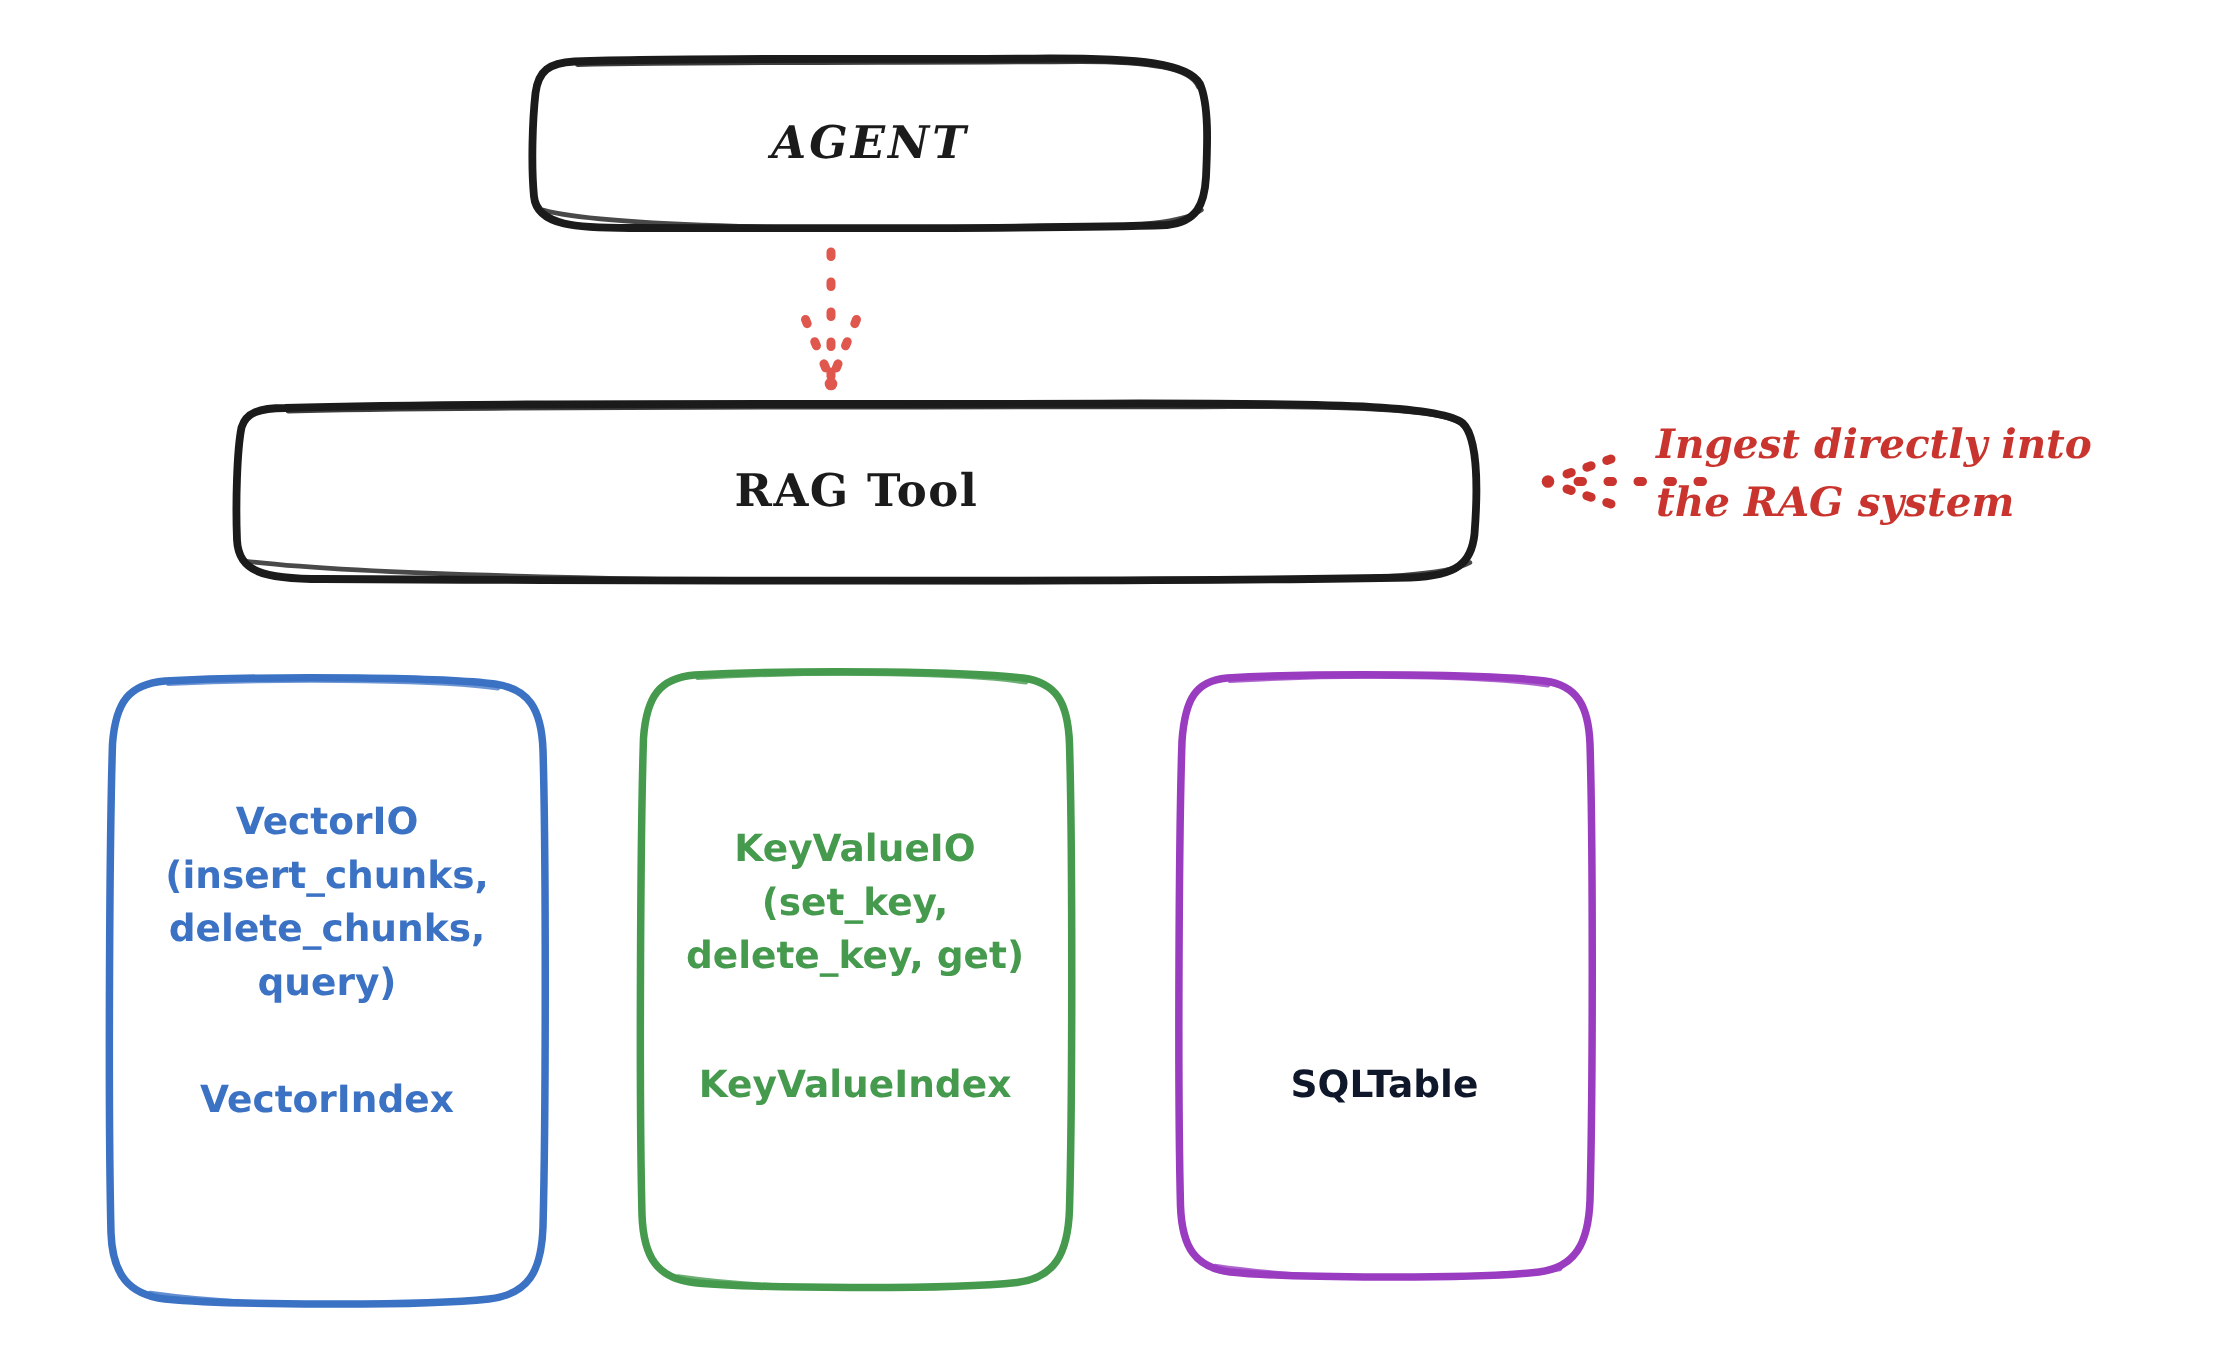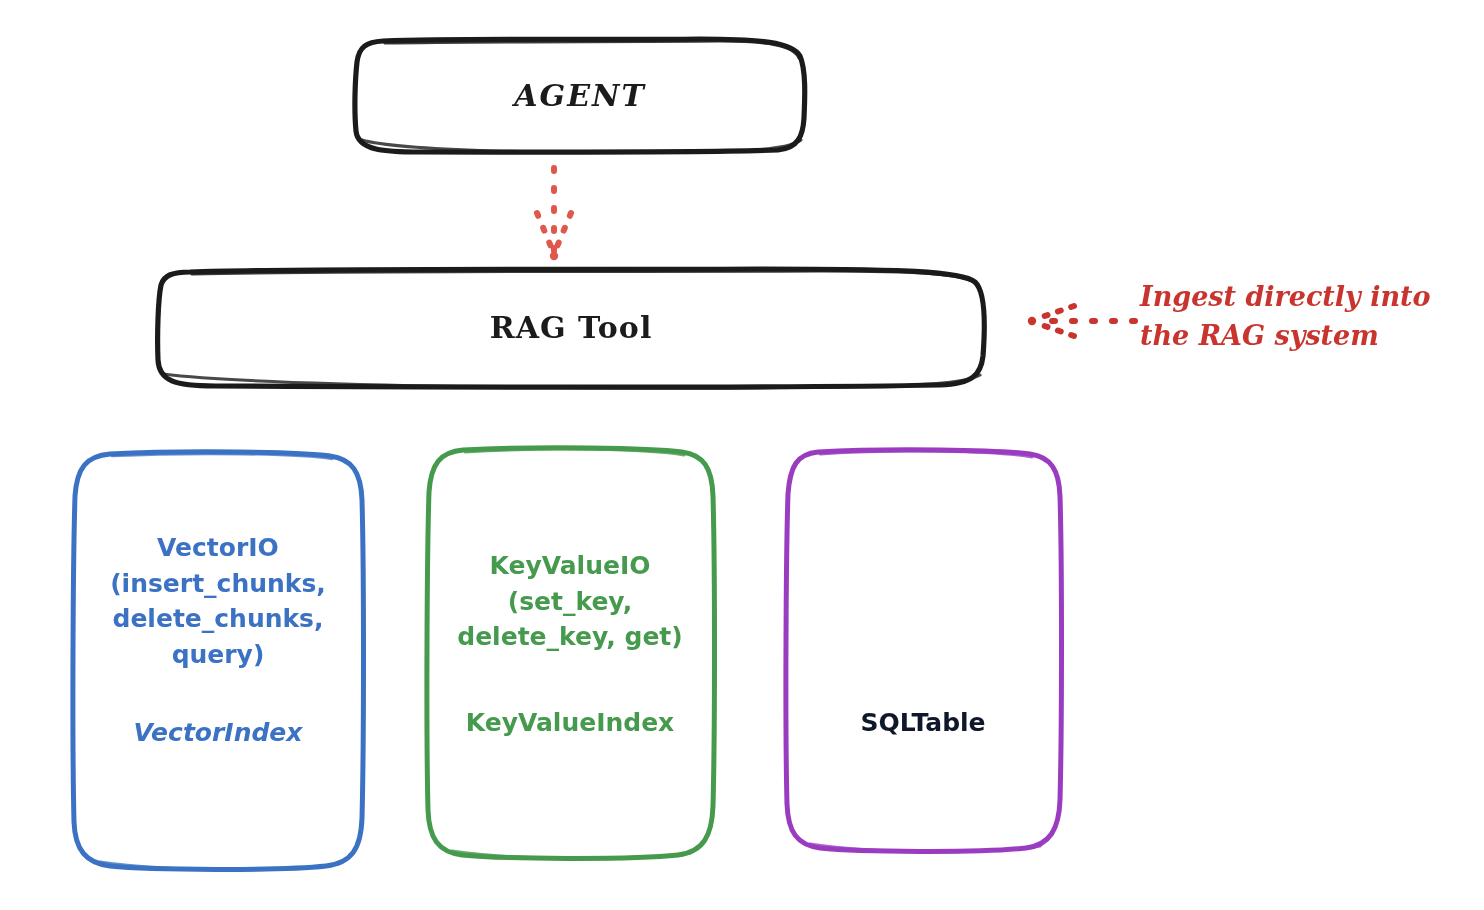--- a/index.html
+++ b/index.html
@@ -75,21 +75,20 @@
     top: 530px;
     width: 290px;
     color: #3b72c4;
   }
   #vector-index-text {
     left: 73px;
     top: 715px;
     width: 290px;
     color: #3b72c4;
     font-size: 25px;
-    font-style: italic;
   }
   #keyvalue-io-text {
     left: 420px;
     top: 548px;
     width: 300px;
     color: #459a4d;
   }
   #keyvalue-index-text {
     left: 420px;
     top: 705px;
@@ -104,21 +103,21 @@
   }
   #sqltable-text {
     left: 782px;
     top: 705px;
     width: 282px;
     color: #0f172a;
   }
   
   #ingest-note {
     position: absolute;
-    left: 1140px;
+    left: 1104px;
     top: 277px;
     width: 330px;
     color: #c9352e;
     font-family: "DejaVu Serif", serif;
     font-style: italic;
     font-weight: bold;
     font-size: 27px;
     line-height: 1.45;
     white-space: pre-line;
     text-align: left;

